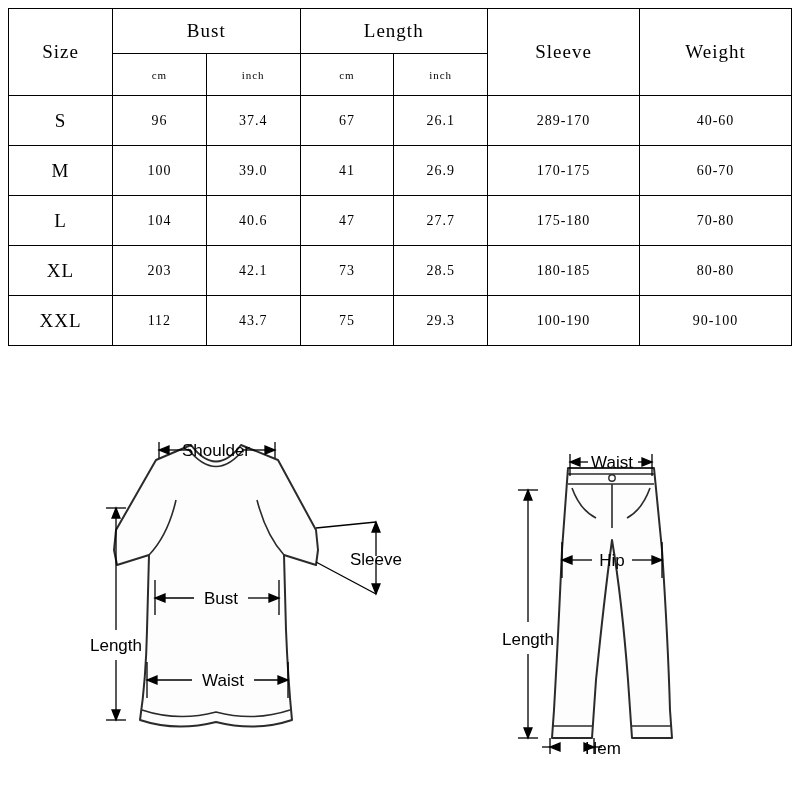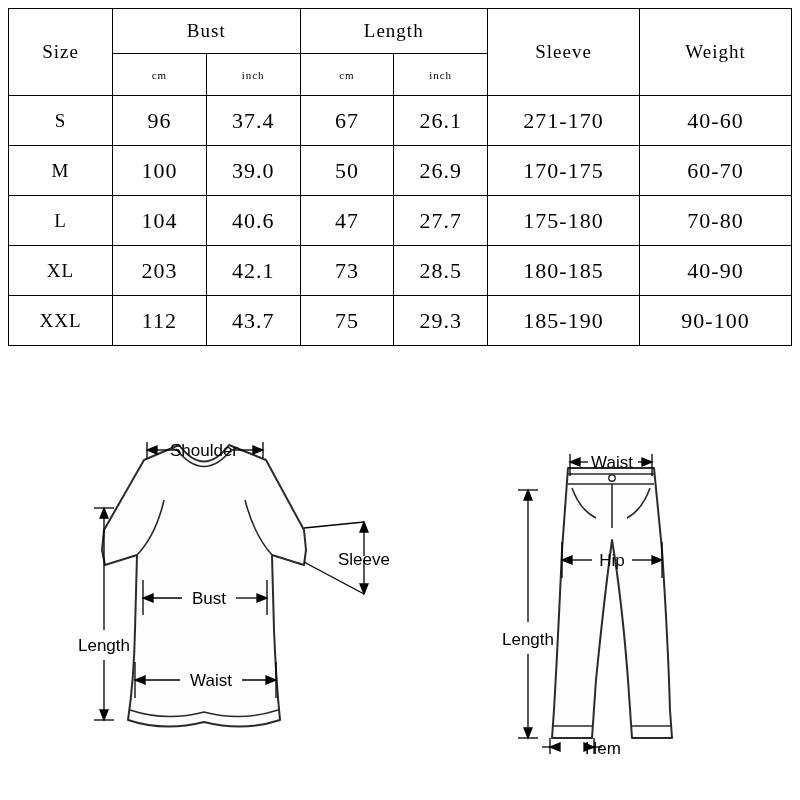--- a/index.html
+++ b/index.html
@@ -36,35 +36,35 @@
   }
   .hdr-sub {
     font-size: 11px;
     height: 42px;
   }
   .col-size { width: 104px; }
   .col-num  { width: 92px; }
   .col-hh   { width: 152px; }
 
   tbody td {
-    font-size: 22px;
+    font-size: 14px;
     height: 50px;
   }
   tbody td.sizecell { font-size: 19px; }
 
   
   .diagrams {
     position: relative;
     width: 800px;
     height: 420px;
     margin-top: 4px;
   }
   .diagrams svg { display: block; }
   .svg-holder { position: absolute; top: 0; }
-  .left-holder { left: 4px; }
+  .left-holder { left: 16px; }
   .right-holder { left: 400px; }
 
   .lbl {
     font-family: "Liberation Sans", sans-serif;
     font-size: 17px;
     fill: #000000;
   }
   .garment {
     fill: #fdfdfd;
     stroke: #2b2b2b;
@@ -103,57 +103,57 @@
       </tr>
 
     </thead>
     <tbody>
       <tr>
         <td class="sizecell">S</td>
         <td>96</td>
         <td>37.4</td>
         <td>67</td>
         <td>26.1</td>
-        <td>271-170</td>
+        <td>289-170</td>
         <td>40-60</td>
       </tr>
       <tr>
         <td class="sizecell">M</td>
         <td>100</td>
         <td>39.0</td>
-        <td>50</td>
+        <td>41</td>
         <td>26.9</td>
         <td>170-175</td>
         <td>60-70</td>
       </tr>
       <tr>
         <td class="sizecell">L</td>
         <td>104</td>
         <td>40.6</td>
         <td>47</td>
         <td>27.7</td>
         <td>175-180</td>
         <td>70-80</td>
       </tr>
       <tr>
         <td class="sizecell">XL</td>
         <td>203</td>
         <td>42.1</td>
         <td>73</td>
         <td>28.5</td>
         <td>180-185</td>
-        <td>40-90</td>
+        <td>80-80</td>
       </tr>
       <tr>
         <td class="sizecell">XXL</td>
         <td>112</td>
         <td>43.7</td>
         <td>75</td>
         <td>29.3</td>
-        <td>185-190</td>
+        <td>100-190</td>
         <td>90-100</td>
       </tr>
     </tbody>
   </table>
 </div>
 
 <div class="diagrams">
 
   <div class="svg-holder left-holder">
     <svg width="400" height="420" viewBox="0 0 400 420" xmlns="http://www.w3.org/2000/svg">

